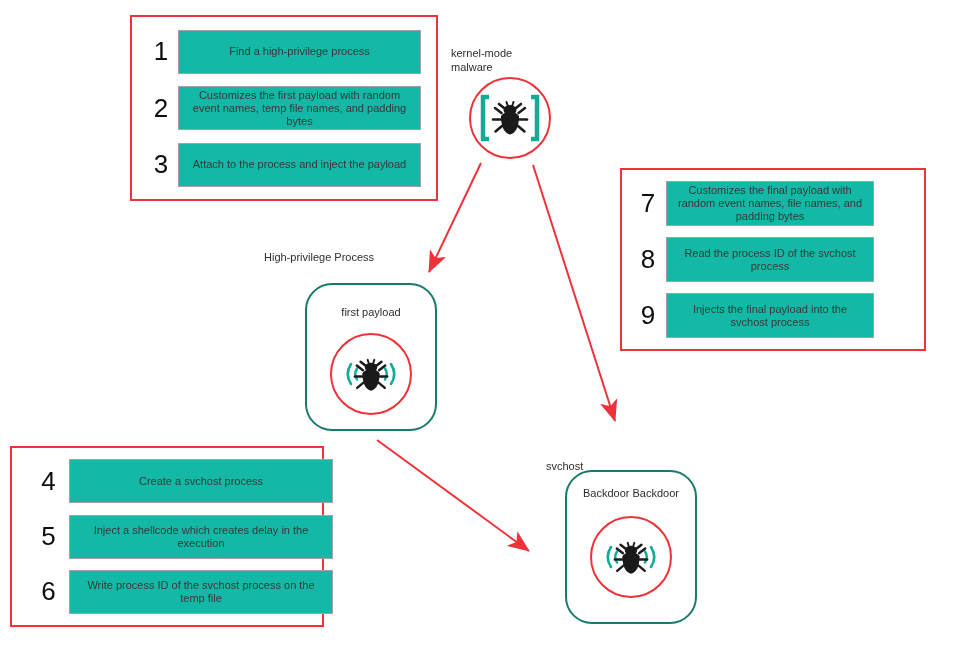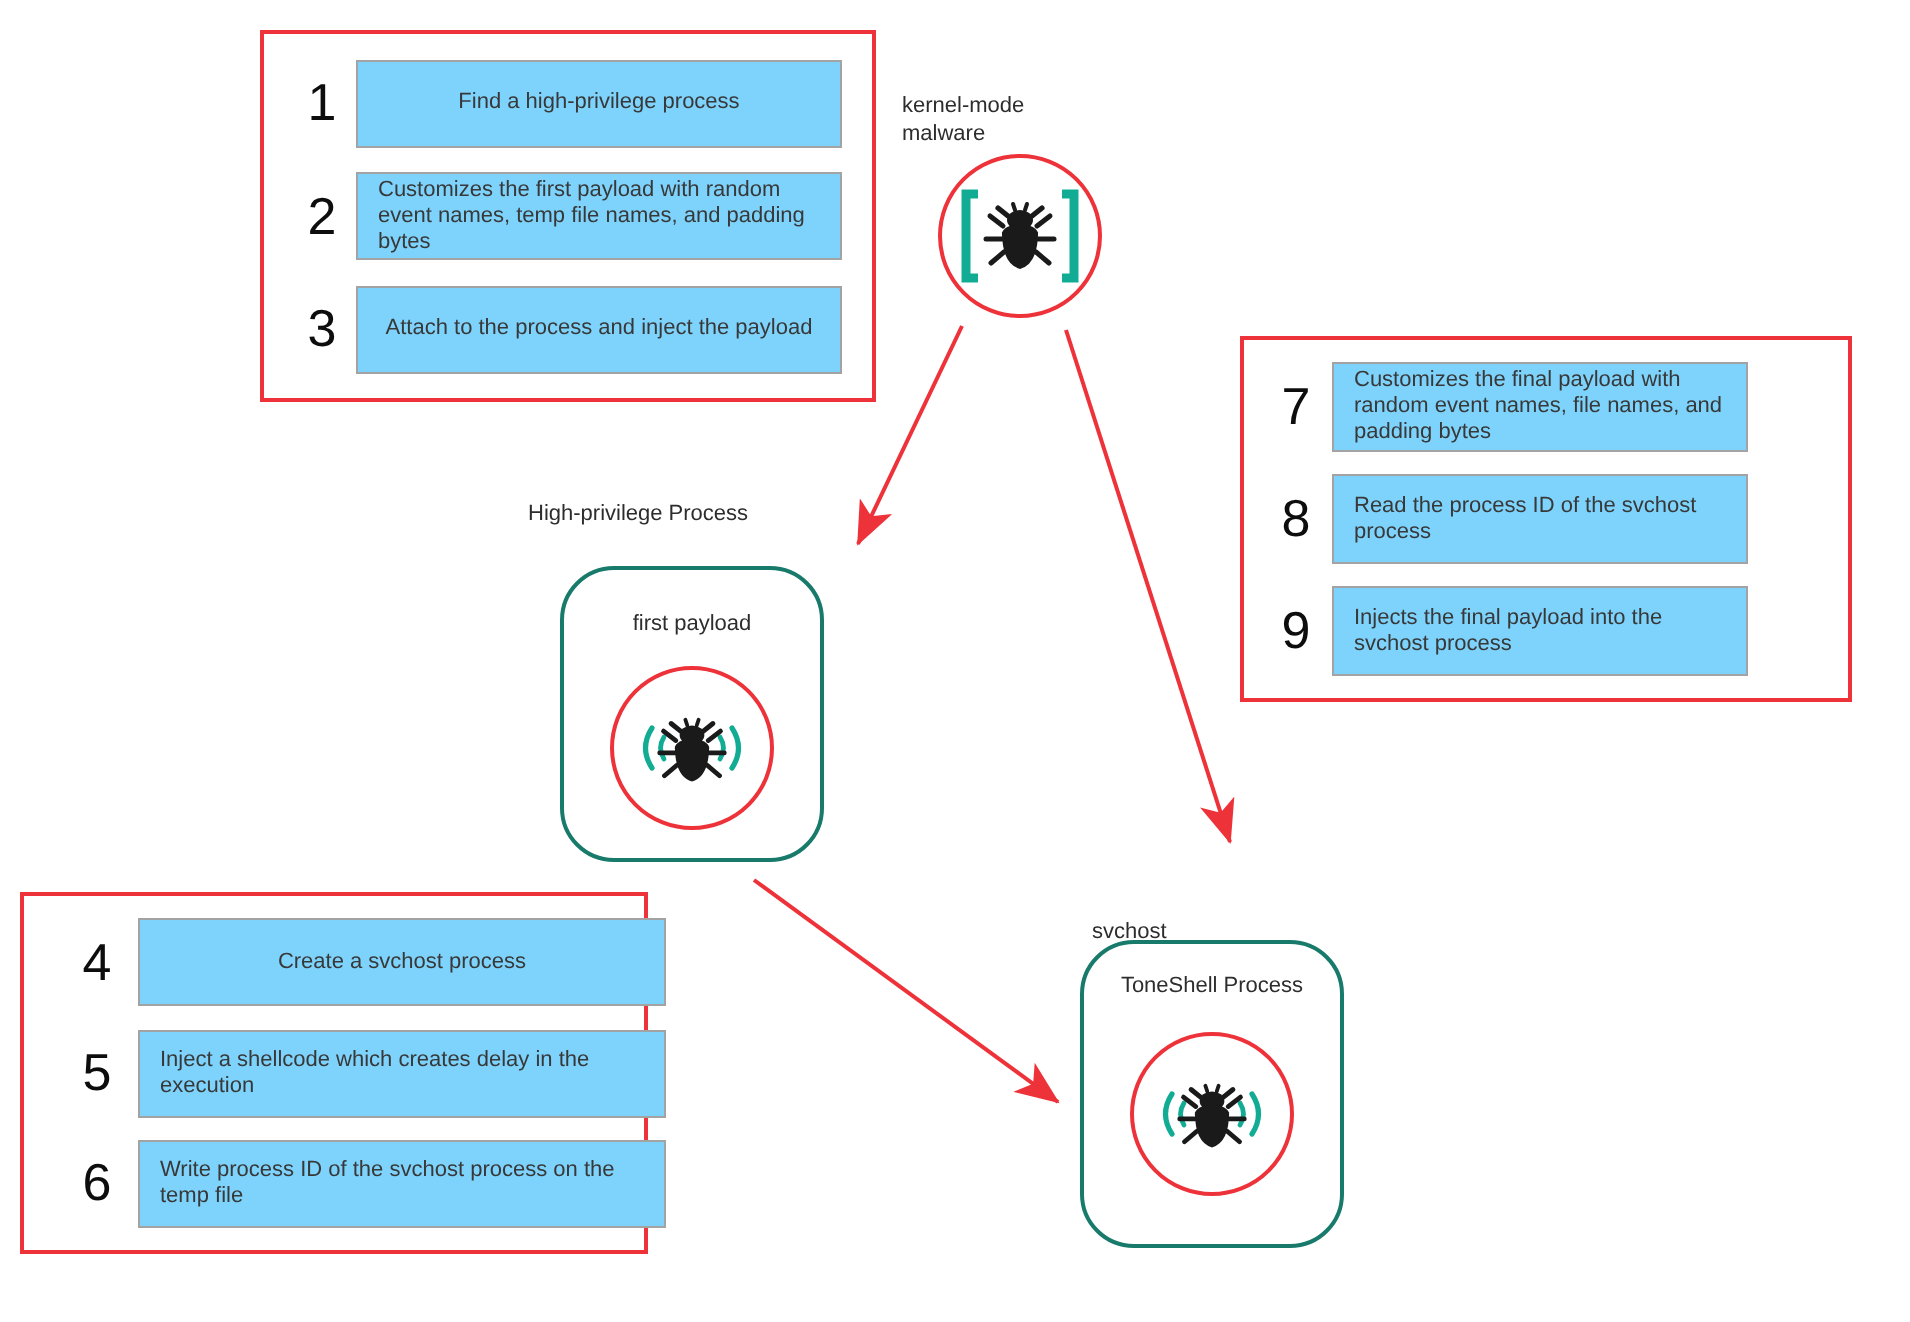--- a/index.html
+++ b/index.html
@@ -42,25 +42,25 @@
   .step-num {
     flex: none;
     text-align: center;
     font-size: 26px;
     font-weight: 400;
     color: #0d0d0d;
   }
   .step-box {
     flex: none;
     border: 1px solid var(--gray-border);
-    background: #7dd3fc;
+    background: #14b8a6;
     color: var(--text);
     font-size: 11px;
     line-height: 13px;
-    text-align: left;
+    text-align: center;
     display: flex;
     align-items: center;
     justify-content: center;
     padding: 2px 10px;
     height: 44px;
   }
   .group-a { left: 130px; top: 15px;  width: 308px; height: 186px; padding-left: 12px; padding-right: 18px; }
   .group-a .step-num { width: 34px; }
   .group-a .step-box { width: 243px; }
   .group-b { left: 620px; top: 168px; width: 306px; height: 183px; padding-left: 8px;  padding-right: 20px; }
@@ -82,20 +82,21 @@
   .title-hp     { left: 264px; top: 250px; width: 160px; }
   .title-svc    { left: 546px; top: 459px; width: 120px; }
   .proc-box {
     position: absolute;
     border: 2px solid var(--teal-dark);
     border-radius: 27px;
     background: #ffffff;
     display: flex;
     flex-direction: column;
     align-items: center;
+    margin-left: 25px;
   }
   .box-hp  { left: 280px; top: 283px; width: 132px; height: 148px; padding-top: 20px; }
   .box-svc { left: 540px; top: 470px; width: 132px; height: 154px; padding-top: 14px; }
   .proc-label { font-size: 11px; line-height: 14px; color: #2d2d2d; }
   .icon-circle {
     width: 82px; height: 82px;
     border: 2px solid var(--red);
     border-radius: 50%;
     display: flex;
     align-items: center;
@@ -214,21 +215,21 @@
         <path d="M-14,-5.5 Q-17.5,0 -14,5.5" class="wave" stroke-width="2.4"></path>
         <path d="M20,-10 Q26.5,0 20,10" class="wave" stroke-width="2.6"></path>
         <path d="M14,-5.5 Q17.5,0 14,5.5" class="wave" stroke-width="2.4"></path>
         <use href="#bug-glyph" xlink:href="#bug-glyph" transform="translate(0,2) scale(0.95)"></use>
       </svg>
     </div>
   </div>
 
   <div class="node-title title-svc">svchost</div>
   <div class="proc-box box-svc">
-    <div class="proc-label">ToneShell Process</div>
+    <div class="proc-label">Backdoor Backdoor</div>
     <div class="icon-circle">
       <svg width="66" height="44" viewBox="-33 -22 66 44">
         <path d="M-20,-10 Q-26.5,0 -20,10" class="wave" stroke-width="2.6"></path>
         <path d="M-14,-5.5 Q-17.5,0 -14,5.5" class="wave" stroke-width="2.4"></path>
         <path d="M20,-10 Q26.5,0 20,10" class="wave" stroke-width="2.6"></path>
         <path d="M14,-5.5 Q17.5,0 14,5.5" class="wave" stroke-width="2.4"></path>
         <use href="#bug-glyph" xlink:href="#bug-glyph" transform="translate(0,2) scale(0.95)"></use>
       </svg>
     </div>
   </div>

